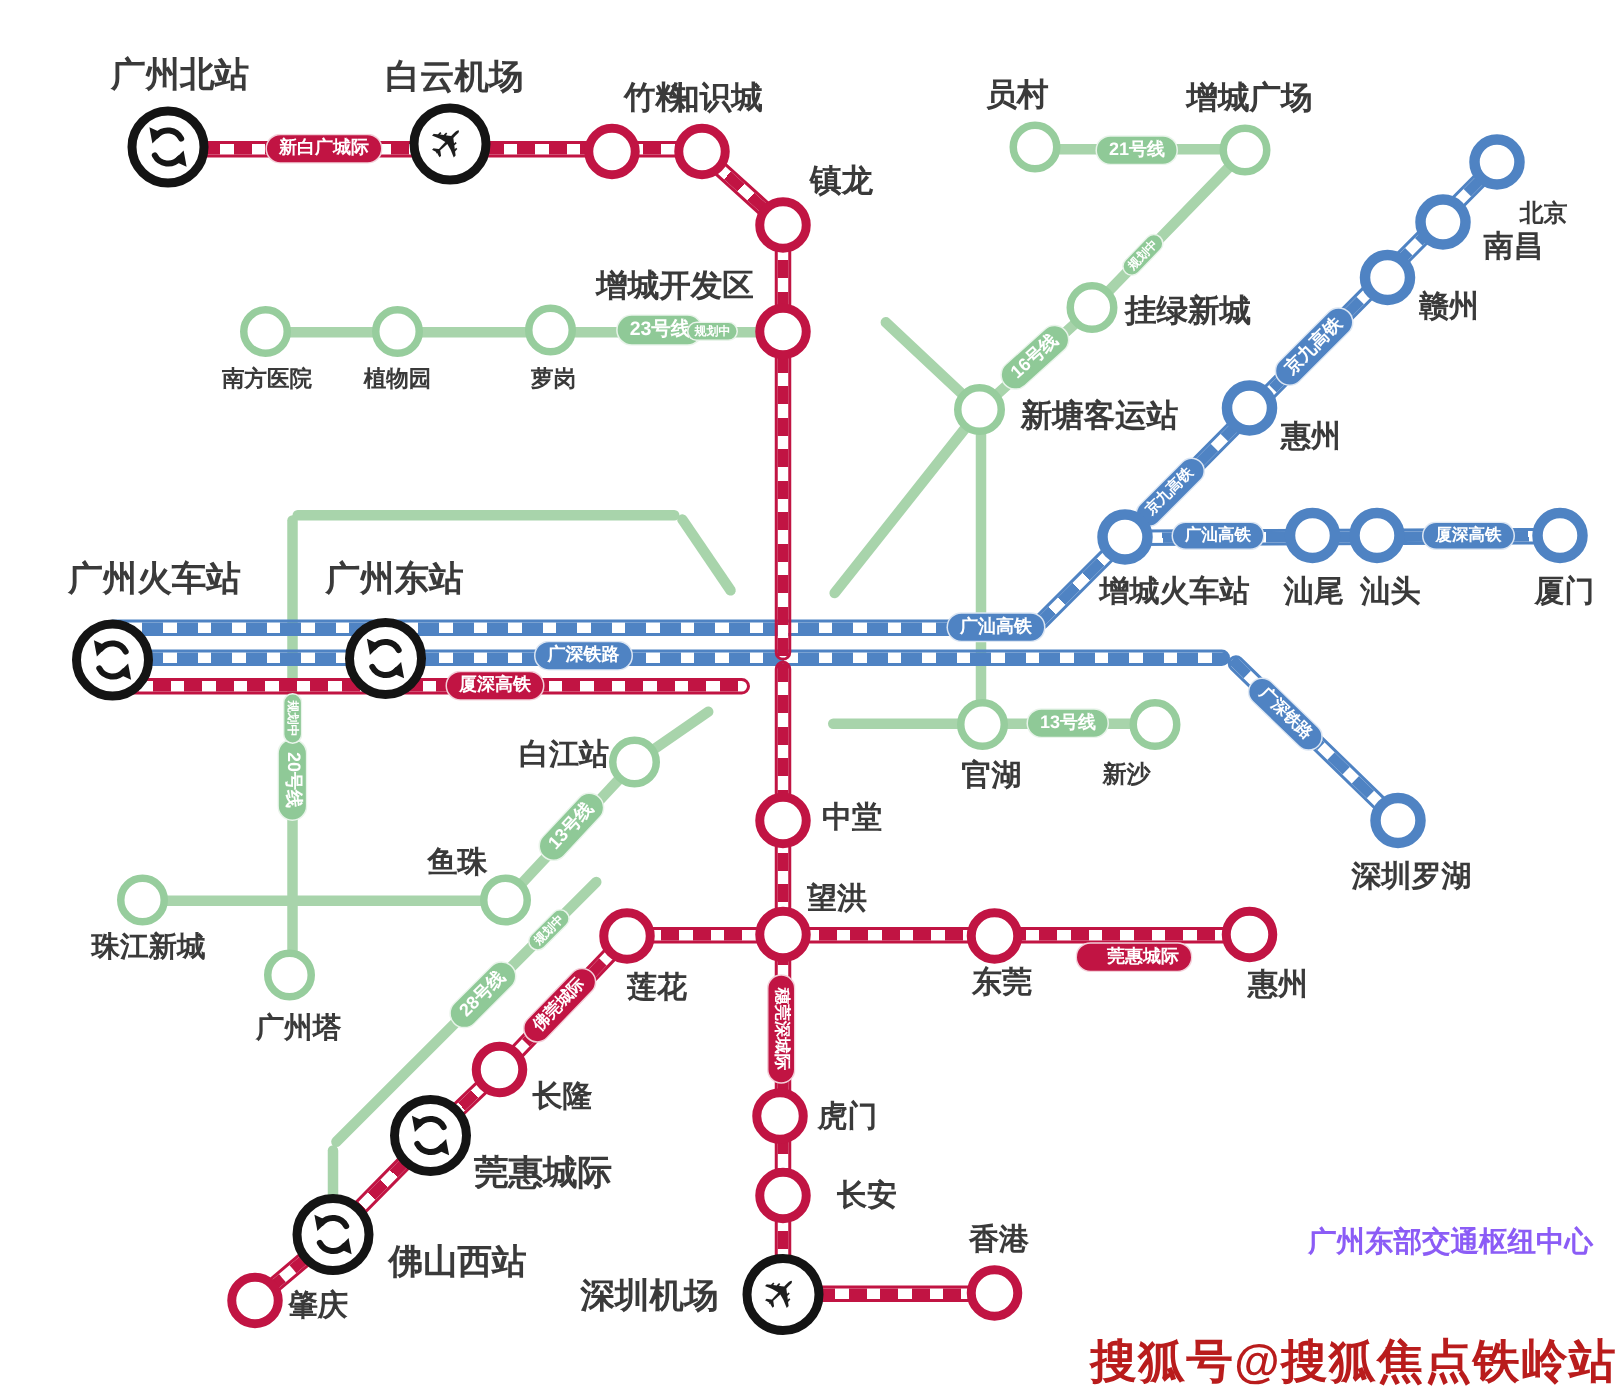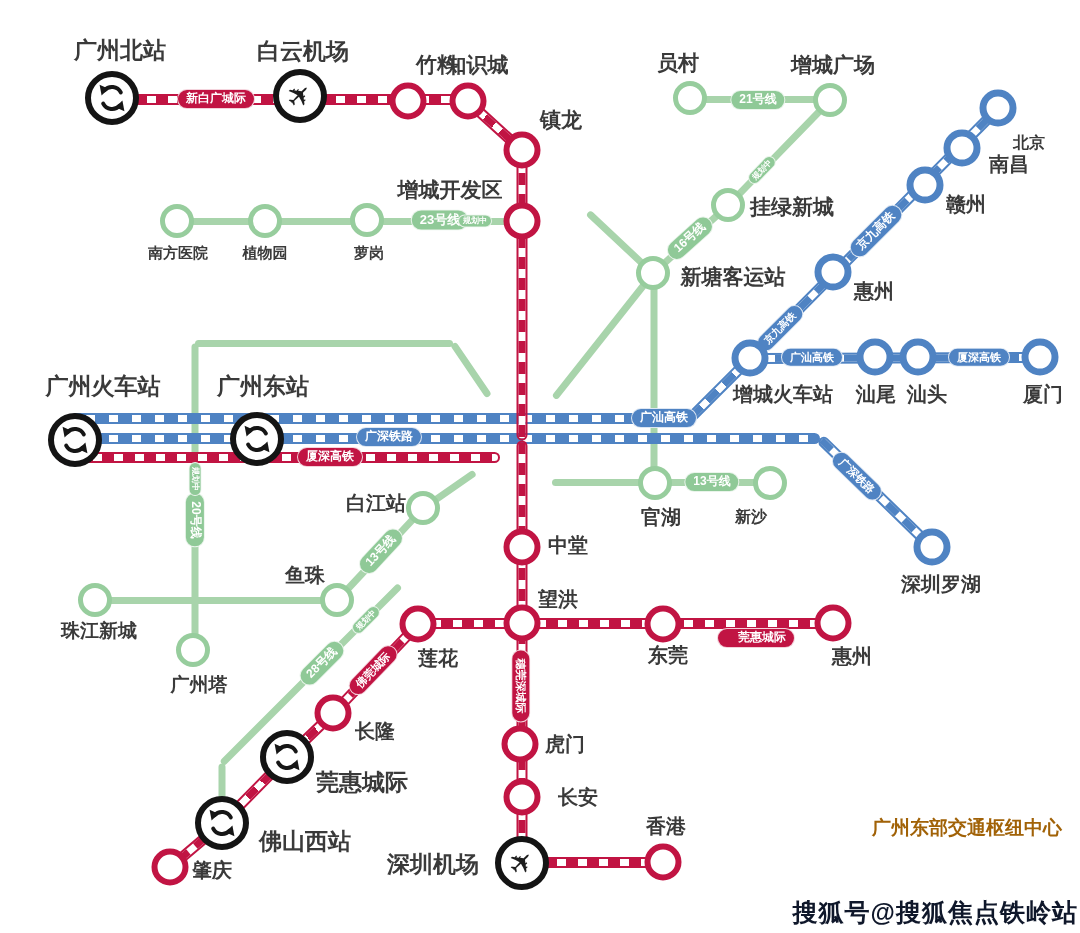--- a/index.html
+++ b/index.html
@@ -42,24 +42,24 @@
     margin:7px auto 3px;display:flex;align-items:center;justify-content:center;gap:3px;}
   .bar{width:5px;border-radius:2px;display:block;}
   .b1{background:#7d9fca;height:13px;}.b2{background:#c57676;height:18px;}.b3{background:#7dbb9b;height:13px;}
   .logo-text{display:flex;align-items:center;justify-content:center;}
   .logo-prefix{font-size:8px;line-height:1.1;color:#e8e2d2;border-right:1px solid rgba(255,255,255,.6);
     padding-right:3px;margin-right:4px;width:9px;display:inline-block;}
   .logo-main{font-family:"Liberation Serif","DejaVu Serif",serif;font-size:15px;color:#efe8d6;letter-spacing:1px;}
   .logo-cap{height:3px;background:rgba(255,255,255,.35);margin:6px 10px 0;border-radius:2px;}
   
   .note{position:absolute;transform:translate(-50%,-50%);font-size:19px;font-weight:600;
-    color:#a16207;white-space:nowrap;z-index:4;text-align:right;}
+    color:#8b5cf6;white-space:nowrap;z-index:4;text-align:right;}
   .note1{left:967px;top:828px;}
   .note2{left:961px;top:872px;}
-  .watermark{position:absolute;right:2px;bottom:4px;font-size:25px;font-weight:900;color:#0f172a;
+  .watermark{position:absolute;right:2px;bottom:4px;font-size:31px;font-weight:900;color:#b91c1c;
     white-space:nowrap;z-index:6;letter-spacing:1px;
     text-shadow:-2px -2px 0 #fff,2px -2px 0 #fff,-2px 2px 0 #fff,2px 2px 0 #fff,
                 0 -2px 0 #fff,0 2px 0 #fff,-2px 0 0 #fff,2px 0 0 #fff;}
 </style>
 </head>
 <body>
 
 <div id="map">
     <div class="seg seg-green-solid" style="left: 95px; top: 596.5px; width: 242px; transform: rotate(0deg);"></div>
     <div class="seg seg-green-solid" style="left: 453px; top: 339.5px; width: 64.0703px; transform: rotate(55.8139deg);"></div>

